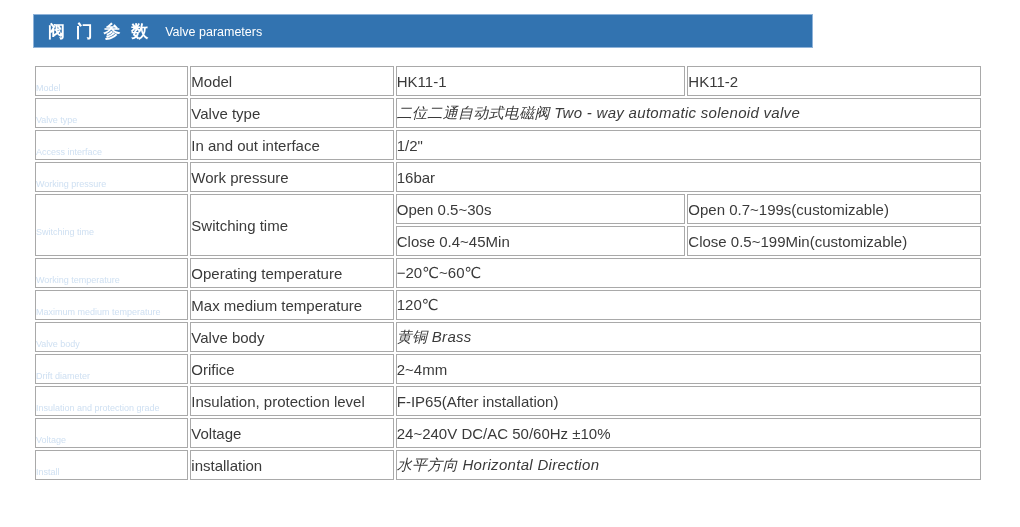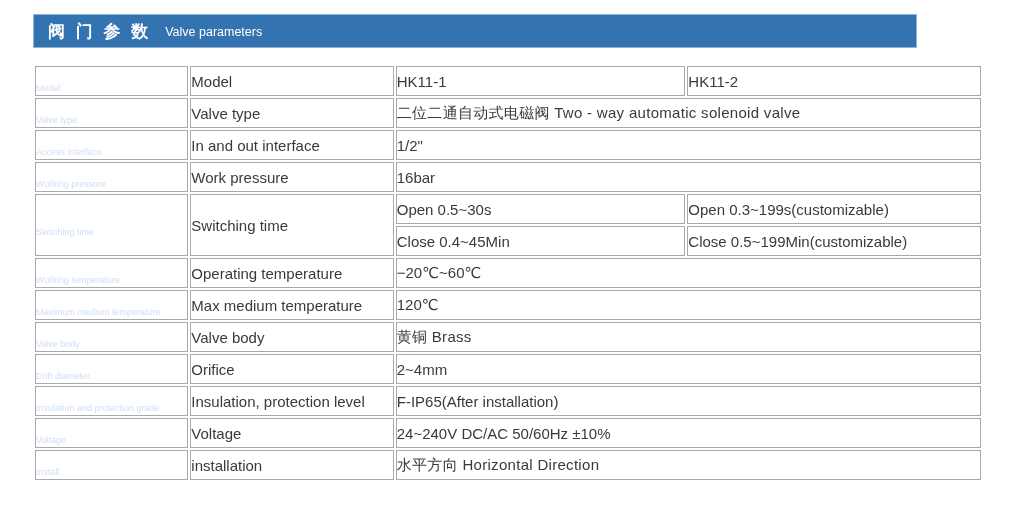--- a/index.html
+++ b/index.html
@@ -7,21 +7,21 @@
     width: 1020px; height: 527px;
     background: #ffffff;
     font-family: "Liberation Sans", "DejaVu Sans", sans-serif;
     overflow: hidden;
   }
   .stage { position: relative; width: 1020px; height: 527px; background: #fff; }
 
   
   .section-header {
     position: absolute; left: 33px; top: 14px;
-    width: 884px; height: 34px;
+    width: 780px; height: 34px;
     background: #3273b0;
     border: 1px solid #8fb3d9;
     display: flex; align-items: center;
     padding-left: 14px;
   }
   .section-header .title-cn {
     color: #ffffff; font-size: 17px; font-weight: bold;
     letter-spacing: 3px;
   }
   .section-header .title-en {
@@ -54,21 +54,21 @@
     line-height: 1.05;
   }
   td.label-cell .cn {
     color: #ffffff; font-size: 14px; font-weight: bold;
   }
   td.label-cell .en {
     color: #cfe0f2; font-size: 9px; font-weight: normal; margin-top: 1px;
   }
   td.param-cell { font-size: 15px; color: #404040; }
   td.value-cell { font-size: 14.5px; }
-  .cjk-mix { letter-spacing: 0.3px; }
+  .cjk-mix { letter-spacing: 0.3px; font-style: italic; }
 </style>
 </head>
 <body>
 
 <div class="stage">
 
   <div class="section-header">
     <span class="title-cn">阀 门 参 数</span>
     <span class="title-en">Valve parameters</span>
   </div>
@@ -118,21 +118,21 @@
         <td class="value-cell" colspan="2">16bar</td>
       </tr>
 
       <tr>
         <td class="label-cell" rowspan="2">
           <div class="cn">开关时间</div>
           <div class="en">Switching time</div>
         </td>
         <td class="param-cell" rowspan="2">Switching time</td>
         <td class="value-cell">Open 0.5~30s</td>
-        <td class="value-cell">Open 0.3~199s(customizable)</td>
+        <td class="value-cell">Open 0.7~199s(customizable)</td>
       </tr>
       <tr>
         <td class="value-cell">Close 0.4~45Min</td>
         <td class="value-cell">Close 0.5~199Min(customizable)</td>
       </tr>
 
       <tr>
         <td class="label-cell">
           <div class="cn">工作温度</div>
           <div class="en">Working temperature</div>

